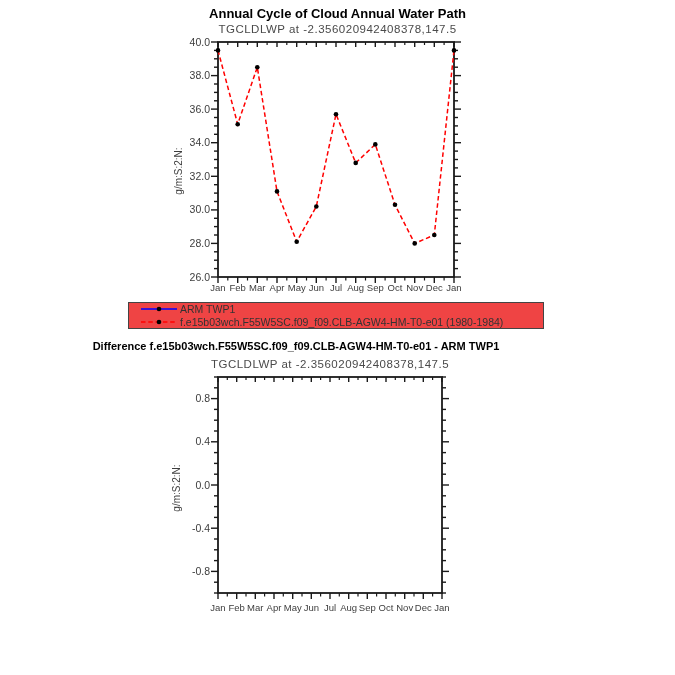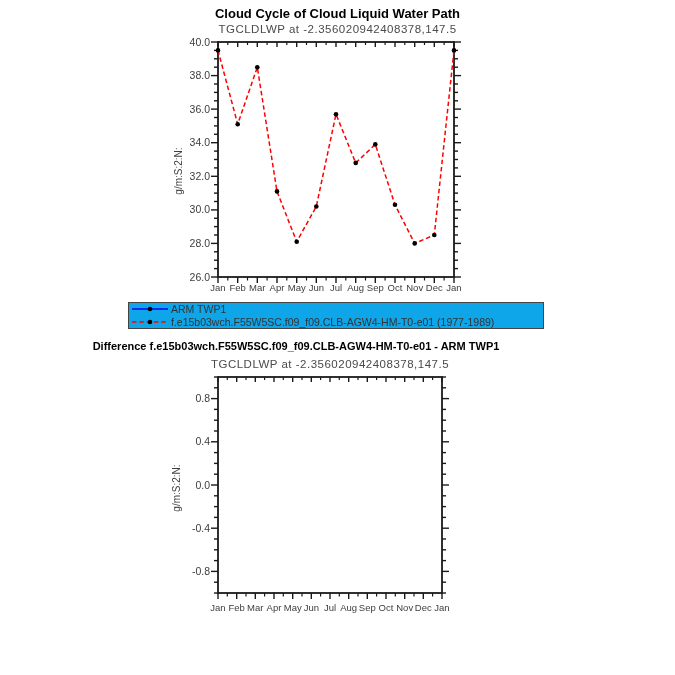--- a/index.html
+++ b/index.html
@@ -12,30 +12,30 @@
   .t1{left:0;top:6px;width:675px;text-align:center;font-size:13px;font-weight:bold;color:#000;}
   .s1{left:0;top:23px;width:675px;text-align:center;font-size:11.5px;color:#4a4a4a;letter-spacing:.5px;}
   .t2{left:0;top:340px;width:592px;text-align:center;font-size:11px;font-weight:bold;color:#000;}
   .s2{left:0;top:358px;width:660px;text-align:center;font-size:11.5px;color:#4a4a4a;letter-spacing:.5px;}
   .ylab{transform:translate(-50%,-50%) rotate(-90deg);font-size:10px;color:#3d3d3d;white-space:nowrap;}
   #ylab1{left:178px;top:171px;}
   #ylab2{left:176px;top:488px;}
   .legend{
     left:128px;top:302px;width:416px;height:27px;border:1px solid #444;
     box-sizing:border-box;display:flex;flex-direction:column;justify-content:center;
-    padding:0 1px;background:#0ea5e9;
+    padding:0 10px;background:#ef4444;
   }
   .lrow{display:flex;align-items:center;height:13px;}
   .lrow svg{flex:0 0 auto;margin-right:1px;}
   .lrow span{font-size:10.5px;color:#333;white-space:nowrap;}
 </style>
 </head>
 <body>
 
-<div class="abs t1">Cloud Cycle of Cloud Liquid Water Path</div>
+<div class="abs t1">Annual Cycle of Cloud Annual Water Path</div>
 <div class="abs s1">TGCLDLWP at -2.356020942408378,147.5</div>
 
 <div class="abs ylab" id="ylab1">g/m:S:2:N:</div>
 <div class="abs ylab" id="ylab2">g/m:S:2:N:</div>
 
 <svg id="charts" width="675" height="675">
     <line x1="211" y1="277" x2="218" y2="277" stroke="#1a1a1a" stroke-width="1.4"></line>
     <line x1="454" y1="277" x2="461" y2="277" stroke="#1a1a1a" stroke-width="1.4"></line>
     <text x="210" y="280.5" text-anchor="end" fill="#3d3d3d" font-size="10.5" font-family="&quot;Liberation Sans&quot;,sans-serif">26.0</text>
     <line x1="214" y1="268.6" x2="218" y2="268.6" stroke="#1a1a1a" stroke-width="1.4"></line>
@@ -298,18 +298,18 @@
       <line class="ln" x1="2" y1="6" x2="38" y2="6" stroke="#0000ff" stroke-width="1.6"></line>
       <circle cx="20" cy="6" r="2.3" fill="#000"></circle>
     </svg>
     <span>ARM TWP1</span>
   </div>
   <div class="lrow">
     <svg width="40" height="12">
       <line class="ln" x1="2" y1="6" x2="38" y2="6" stroke="#ff0000" stroke-width="1.6" stroke-dasharray="4.5,2.8"></line>
       <circle cx="20" cy="6" r="2.3" fill="#000"></circle>
     </svg>
-    <span>f.e15b03wch.F55W5SC.f09_f09.CLB-AGW4-HM-T0-e01 (1977-1989)</span>
+    <span>f.e15b03wch.F55W5SC.f09_f09.CLB-AGW4-HM-T0-e01 (1980-1984)</span>
   </div>
 </div>
 
 <div class="abs t2">Difference f.e15b03wch.F55W5SC.f09_f09.CLB-AGW4-HM-T0-e01 - ARM TWP1</div>
 <div class="abs s2">TGCLDLWP at -2.356020942408378,147.5</div>
 
 </body></html>

